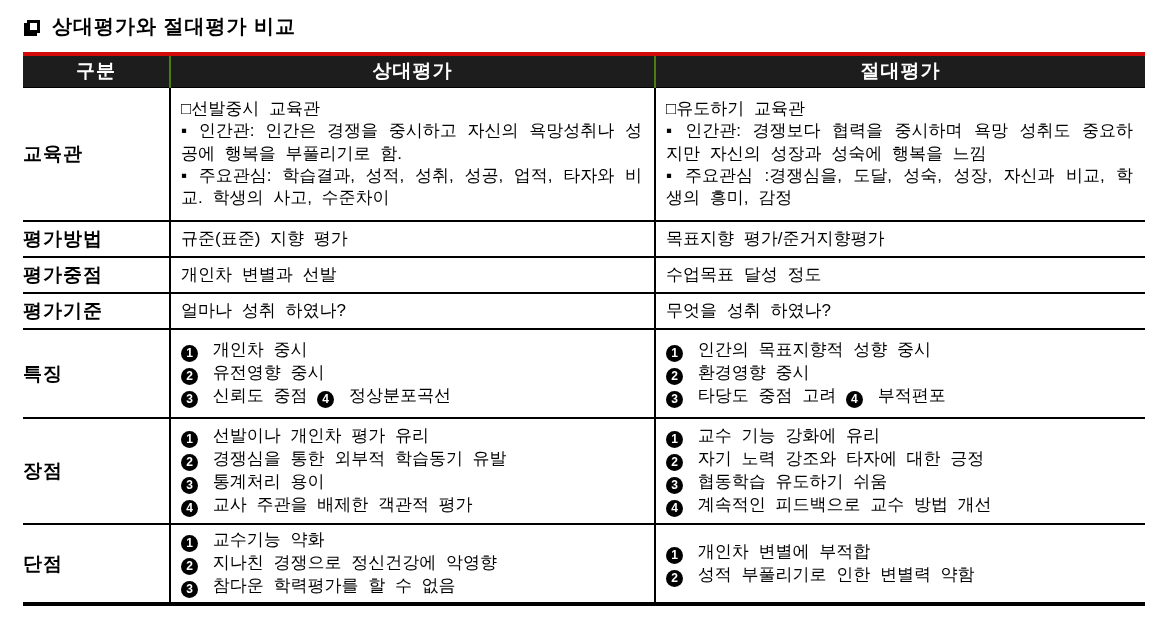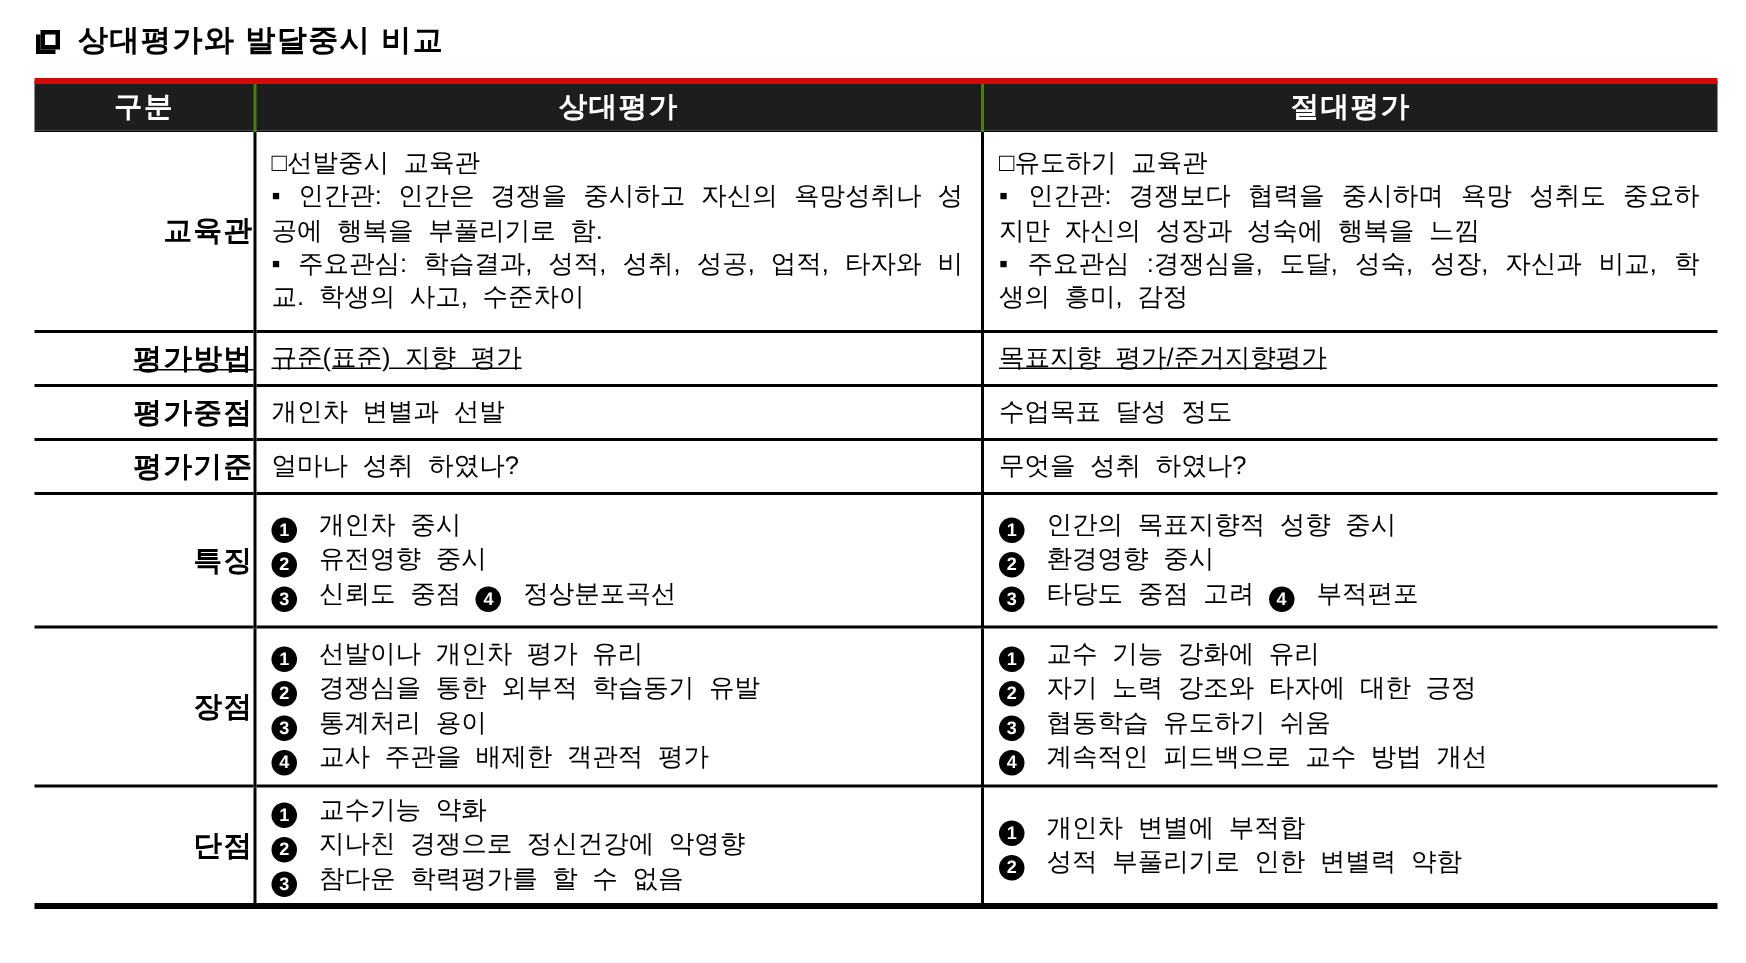--- a/index.html
+++ b/index.html
@@ -40,21 +40,21 @@
   col.c3{width:490px;}
   thead th{
     background:var(--header-bg);
     color:var(--header-text);
     font-size:19px;font-weight:bold;text-align:center;
     height:33px;padding:2px 0;
     letter-spacing:1px;
   }
   thead th + th{border-left:2px solid #4d7c0f;}
   tbody th.lbl{
-    font-size:19px;font-weight:bold;text-align:right;
+    font-size:19px;font-weight:bold;text-align:left;
     vertical-align:middle;letter-spacing:1px;
   }
   tbody tr + tr th.lbl,
   tbody tr + tr td.cell{border-top:2px solid var(--line-black);}
   tbody tr:first-child th.lbl,
   tbody tr:first-child td.cell{border-top:1px solid var(--line-black);}
   td.cell{
     vertical-align:middle;
     border-left:2px solid var(--line-black);
     padding:4px 12px 4px 10px;
@@ -67,33 +67,33 @@
   }
   .nb{
     display:inline-block;width:17px;height:17px;
     background:#000;color:#fff;border-radius:50%;
     font-size:12px;font-weight:bold;line-height:17px;
     text-align:center;vertical-align:-2px;
     margin-right:5px;word-spacing:0;
   }
   
   #table-body tr:nth-child(1){height:134px;}
-  #table-body tr:nth-child(2){height:36px;text-decoration:underline;}
+  #table-body tr:nth-child(2){height:36px;}
   #table-body tr:nth-child(3){height:36px;}
   #table-body tr:nth-child(4){height:36px;}
   #table-body tr:nth-child(5){height:89px;}
   #table-body tr:nth-child(6){height:106px;}
   #table-body tr:nth-child(7){height:77px;}
 </style>
 </head>
 <body>
 
 <div class="doc-title">
   <span class="title-square"></span>
-  <span>상대평가와 발달중시 비교</span>
+  <span>상대평가와 절대평가 비교</span>
 </div>
 
 <table class="cmp-table">
   <colgroup>
     <col class="c1">
       <col class="c2">
       <col class="c3">
   </colgroup>
   <thead>
     <tr>

